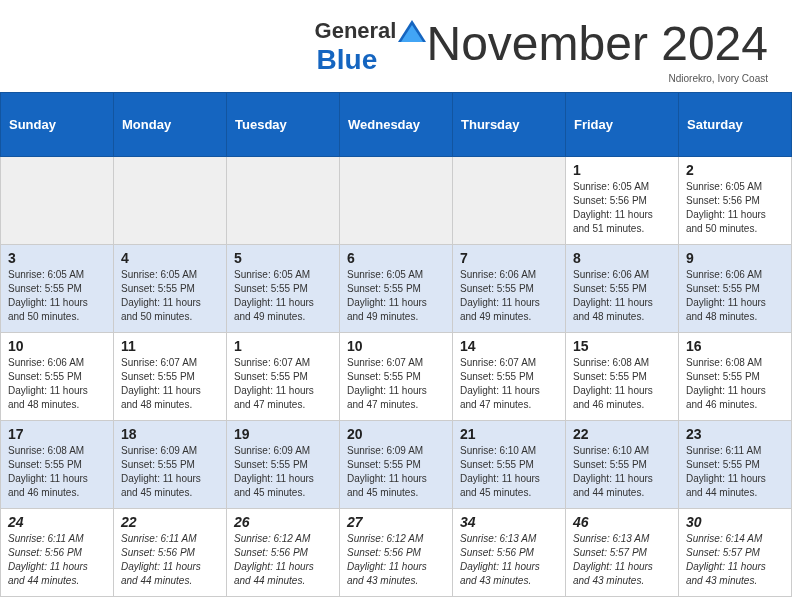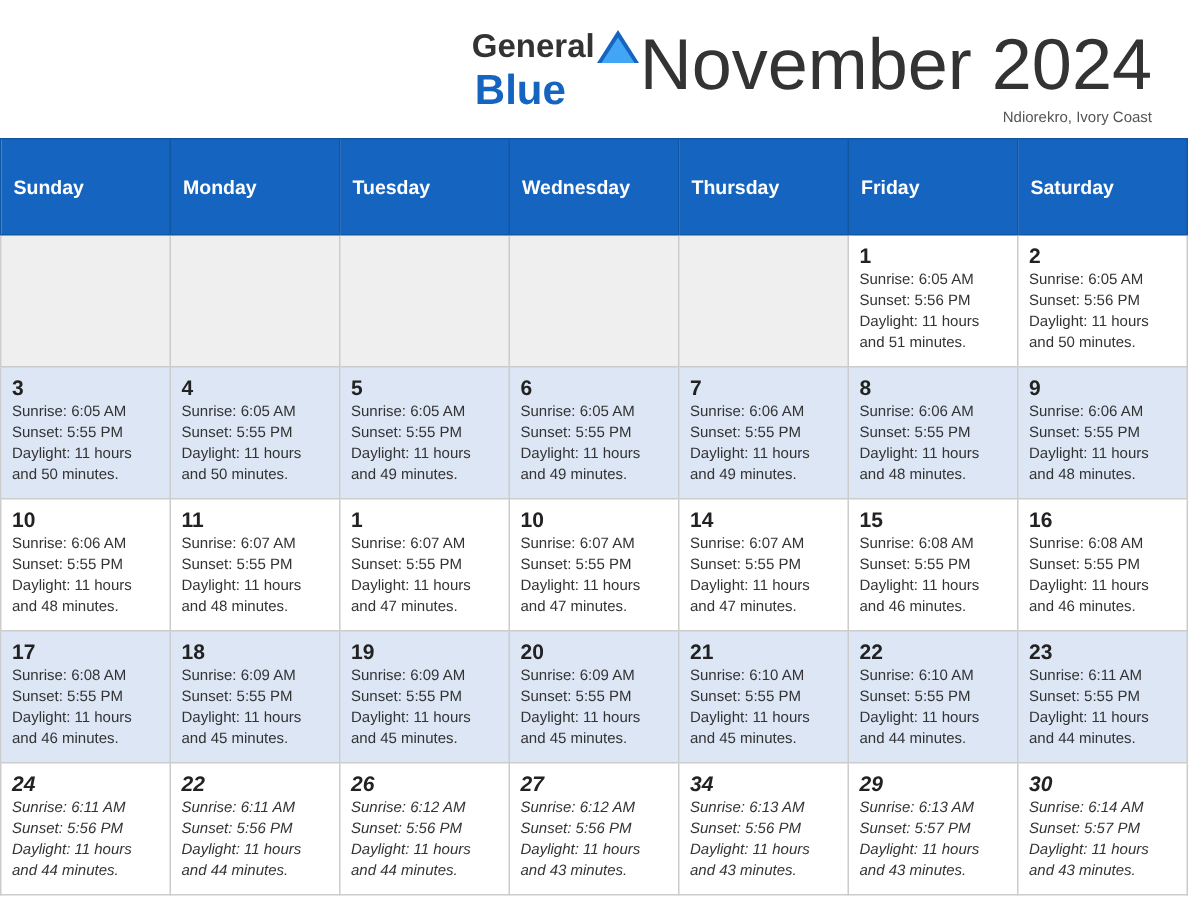--- a/index.html
+++ b/index.html
@@ -260,21 +260,21 @@
         </td>
         <td>
           <span class="day-number">27</span>
           <div class="day-info">Sunrise: 6:12 AM<br>Sunset: 5:56 PM<br>Daylight: 11 hours<br>and 43 minutes.</div>
         </td>
         <td>
           <span class="day-number">34</span>
           <div class="day-info">Sunrise: 6:13 AM<br>Sunset: 5:56 PM<br>Daylight: 11 hours<br>and 43 minutes.</div>
         </td>
         <td>
-          <span class="day-number">29</span>
+          <span class="day-number">46</span>
           <div class="day-info">Sunrise: 6:13 AM<br>Sunset: 5:57 PM<br>Daylight: 11 hours<br>and 43 minutes.</div>
         </td>
         <td>
           <span class="day-number">30</span>
           <div class="day-info">Sunrise: 6:14 AM<br>Sunset: 5:57 PM<br>Daylight: 11 hours<br>and 43 minutes.</div>
         </td>
       </tr>
     </tbody>
 </table>
 

